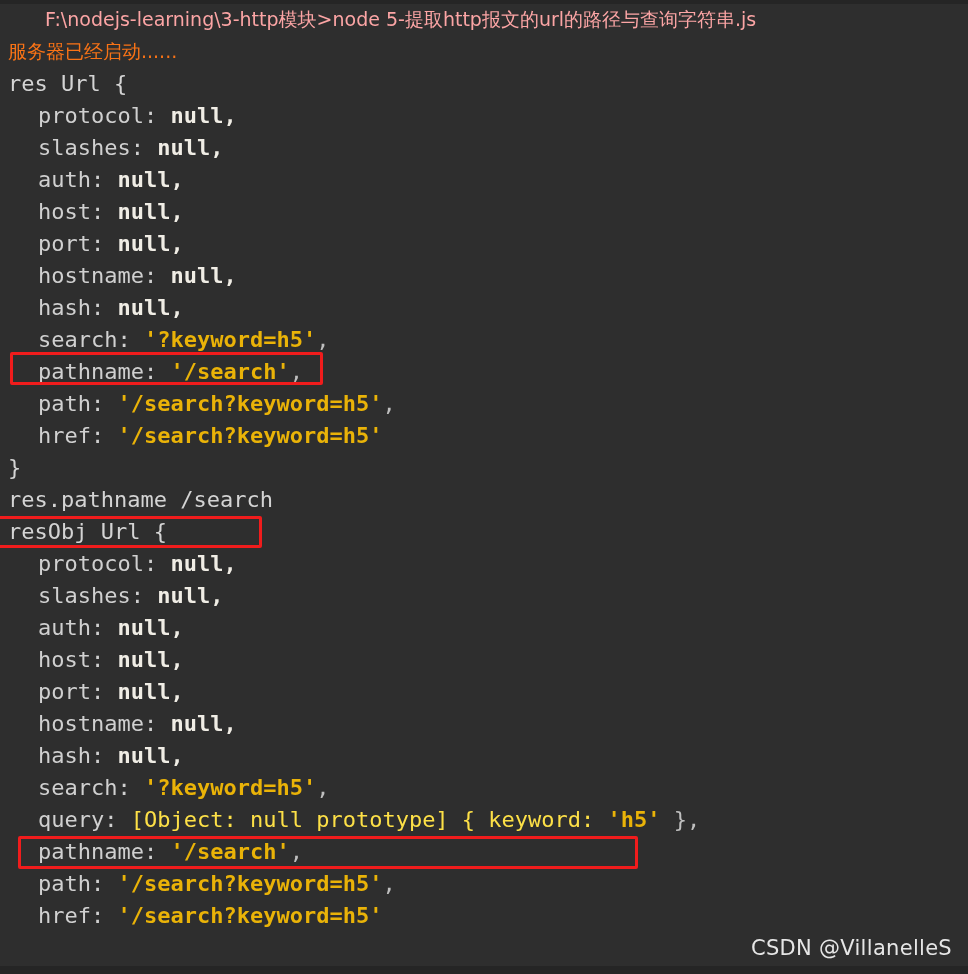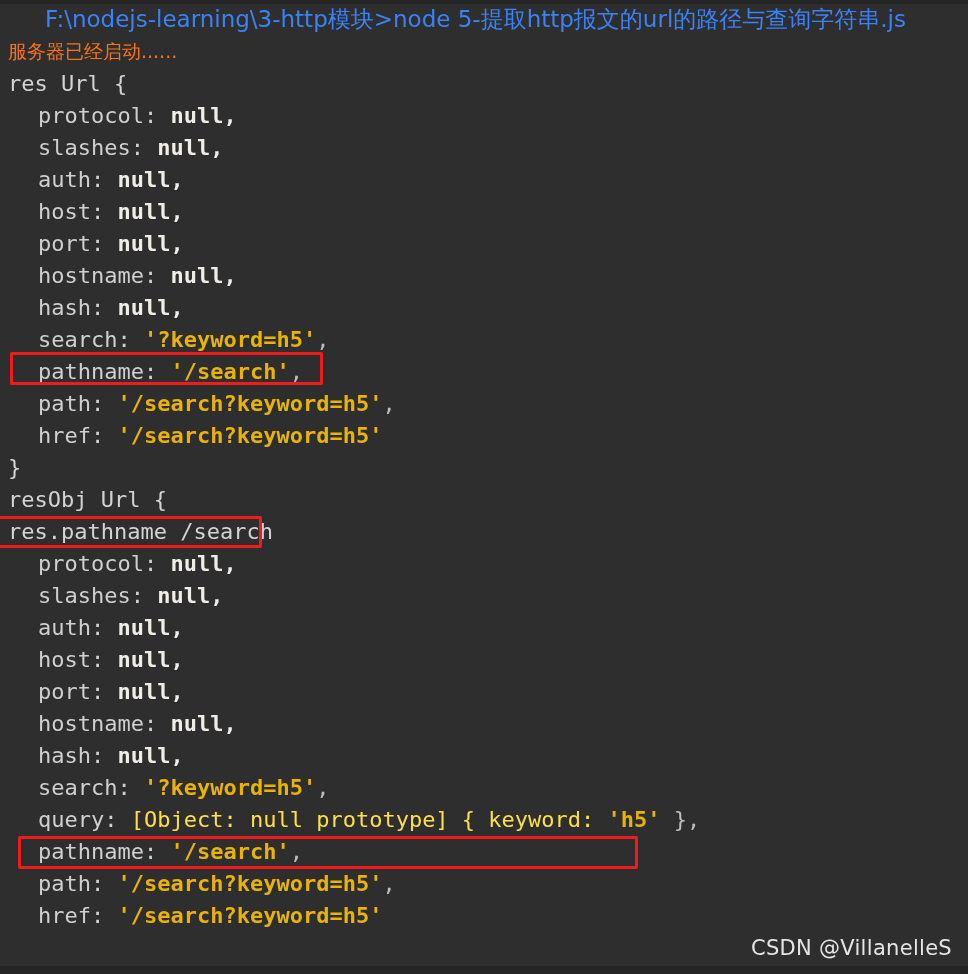--- a/index.html
+++ b/index.html
@@ -40,22 +40,22 @@
     height: 32px;
     line-height: 32px;
     white-space: pre;
     font-size: 22px;
     letter-spacing: 0px;
     color: #d4d4d4;
     padding-left: 8px;
     box-sizing: border-box;
   }
   .line.cmd {
-    font-size: 23px;
-    color: #3b82f6;
+    font-size: 19px;
+    color: #fca5a5;
     height: 30px;
     line-height: 30px;
     padding-left: 45px;
   }
   .line.cmd2 {
     font-size: 19px;
     color: #f97316;
     height: 34px;
     line-height: 34px;
   }
@@ -113,23 +113,23 @@
     <div class="line indent"><span class="key">port:</span><span class="plain"> </span><span class="nullv">null,</span></div>
     <div class="line indent"><span class="key">hostname:</span><span class="plain"> </span><span class="nullv">null,</span></div>
     <div class="line indent"><span class="key">hash:</span><span class="plain"> </span><span class="nullv">null,</span></div>
     <div class="line indent"><span class="key">search:</span><span class="plain"> </span><span class="str">'?keyword=h5'</span><span class="punct">,</span></div>
     <div class="line indent"><span class="key">pathname:</span><span class="plain"> </span><span class="str">'/search'</span><span class="punct">,</span></div>
     <div class="line indent"><span class="key">path:</span><span class="plain"> </span><span class="str">'/search?keyword=h5'</span><span class="punct">,</span></div>
     <div class="line indent"><span class="key">href:</span><span class="plain"> </span><span class="str">'/search?keyword=h5'</span></div>
 
     <div class="line">}</div>
 
+    <div class="line">res.pathname /search</div>
+
     <div class="line">resObj Url {</div>
-
-    <div class="line">res.pathname /search</div>
 
     <div class="line indent"><span class="key">protocol:</span><span class="plain"> </span><span class="nullv">null,</span></div>
     <div class="line indent"><span class="key">slashes:</span><span class="plain"> </span><span class="nullv">null,</span></div>
     <div class="line indent"><span class="key">auth:</span><span class="plain"> </span><span class="nullv">null,</span></div>
     <div class="line indent"><span class="key">host:</span><span class="plain"> </span><span class="nullv">null,</span></div>
     <div class="line indent"><span class="key">port:</span><span class="plain"> </span><span class="nullv">null,</span></div>
     <div class="line indent"><span class="key">hostname:</span><span class="plain"> </span><span class="nullv">null,</span></div>
     <div class="line indent"><span class="key">hash:</span><span class="plain"> </span><span class="nullv">null,</span></div>
     <div class="line indent"><span class="key">search:</span><span class="plain"> </span><span class="str">'?keyword=h5'</span><span class="punct">,</span></div>
 

